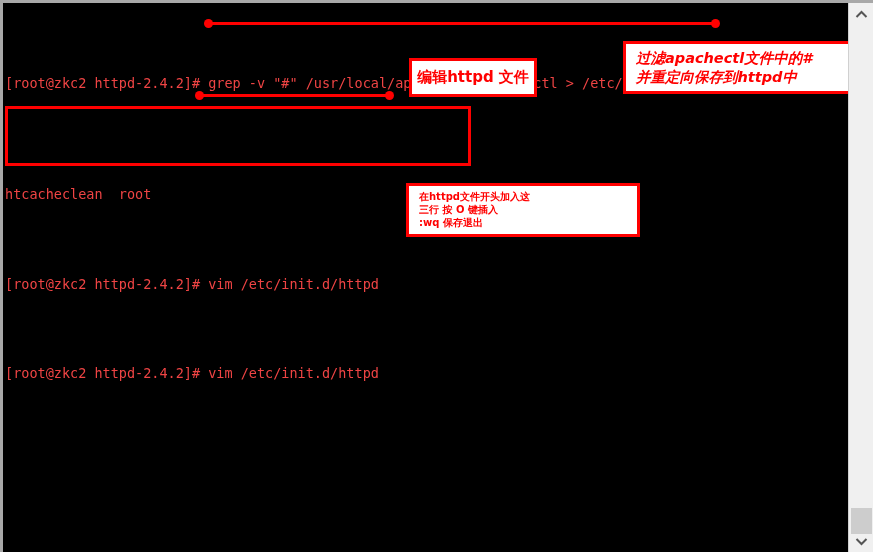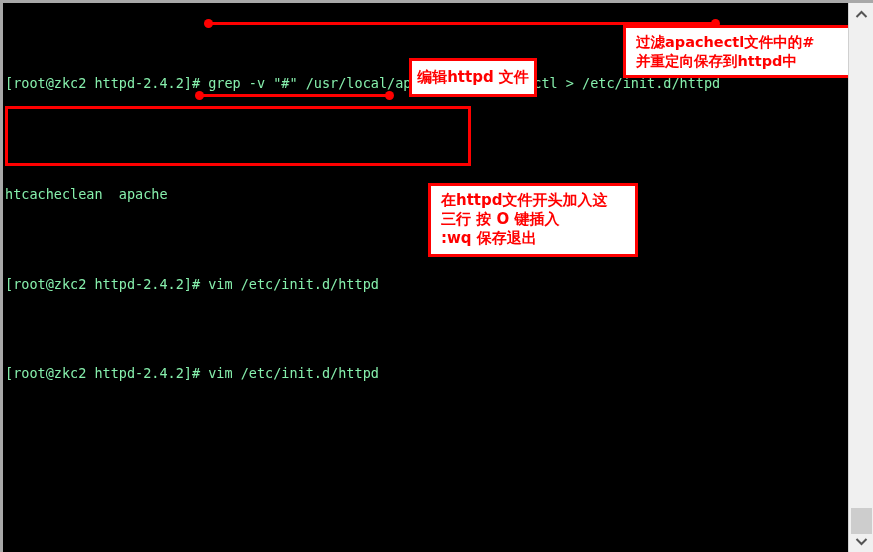--- a/index.html
+++ b/index.html
@@ -23,37 +23,37 @@
     left: 0; top: 0;
     width: 845px; height: 549px;
     background: #000;
     padding: 2px 0 0 2px;
     font-size: 13.5px;
     line-height: 22.3px;
     white-space: pre;
     letter-spacing: 0px;
   }
   .tline { height: 22.3px; white-space: pre; font-size: 13.5px; }   
-  .wb { color: #86efac; }
+  .wb { color: #ef4444; }
 
   
   .ann-box {
     position: absolute;
     background: #ffffff;
     border: 3px solid #ff0000;
     color: #ff0000;
     font-family: "DejaVu Sans", "Liberation Sans", sans-serif;
     font-weight: bold;
     line-height: 1.28;
     padding: 5px 10px;
     white-space: pre-line;
   }
-  #ann-filter   { left: 620px; top: 22px;  width: 228px; font-size: 14.5px; }
+  #ann-filter   { left: 620px; top: 38px;  width: 228px; font-size: 14.5px; font-style: italic; }
   #ann-edit     { left: 406px; top: 55px;  width: 128px; font-size: 15px; text-align: center; padding: 7px 4px; }
-  #ann-insert   { left: 403px; top: 180px; width: 210px; font-size: 15px; margin-left: 22px; }
+  #ann-insert   { left: 403px; top: 180px; width: 234px; font-size: 10px; }
 
   .redbox {
     position: absolute;
     border: 3px solid #ff0000;
     pointer-events: none;
   }
   #box-header { left: 2px; top: 103px; width: 466px; height: 60px; }
 
   .redline {
     position: absolute;
@@ -101,21 +101,21 @@
 </head>
 <body>
 
 <div id="app">
 
   <div id="terminal">
 
     <div class="tline"><span class="wb">[root@zkc2 httpd-2.4.2]# </span><span class="wb">grep -v "#" /usr/local/apache/bin/apachectl &gt; /etc/init.d/httpd</span></div>
 
 
-    <div class="tline"><span class="wb">htcacheclean  apache</span></div>
+    <div class="tline"><span class="wb">htcacheclean  root</span></div>
 
     <div class="tline"><span class="wb">[root@zkc2 httpd-2.4.2]# </span><span class="wb">vim /etc/init.d/httpd</span></div>
 
     <div class="tline"><span class="wb">[root@zkc2 httpd-2.4.2]# </span><span class="wb">vim /etc/init.d/httpd</span></div>
 
     <div class="tline">&nbsp;</div>
 
     
 
     

